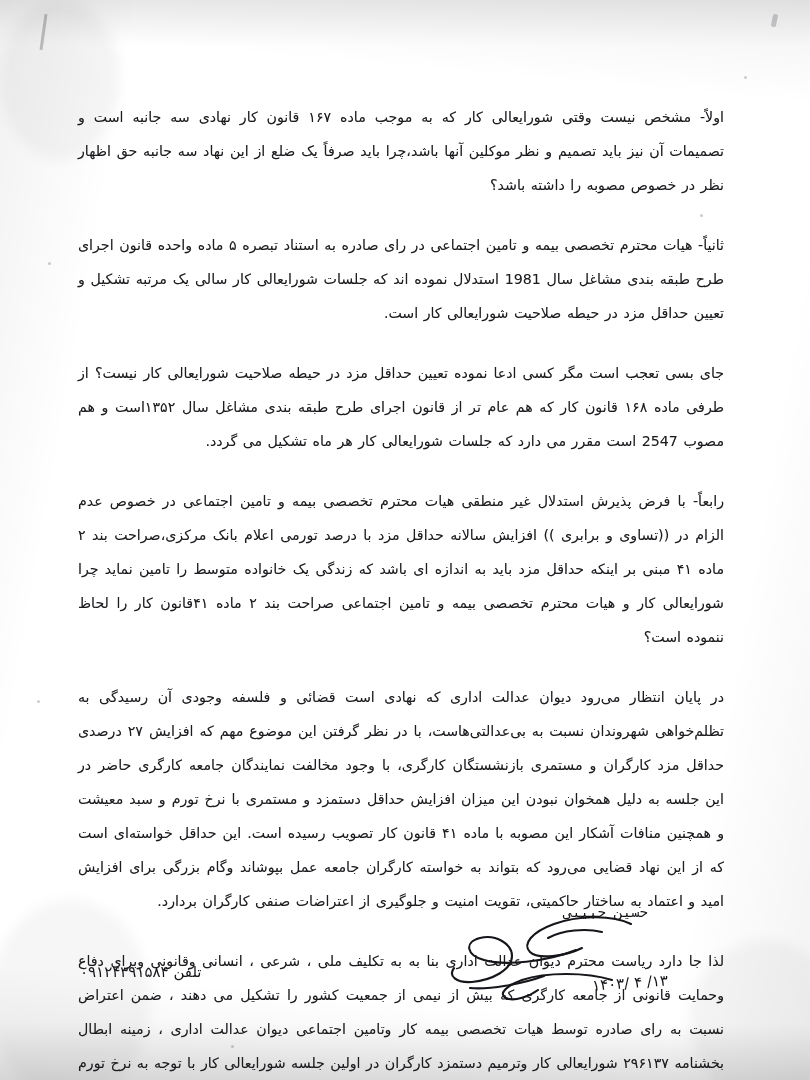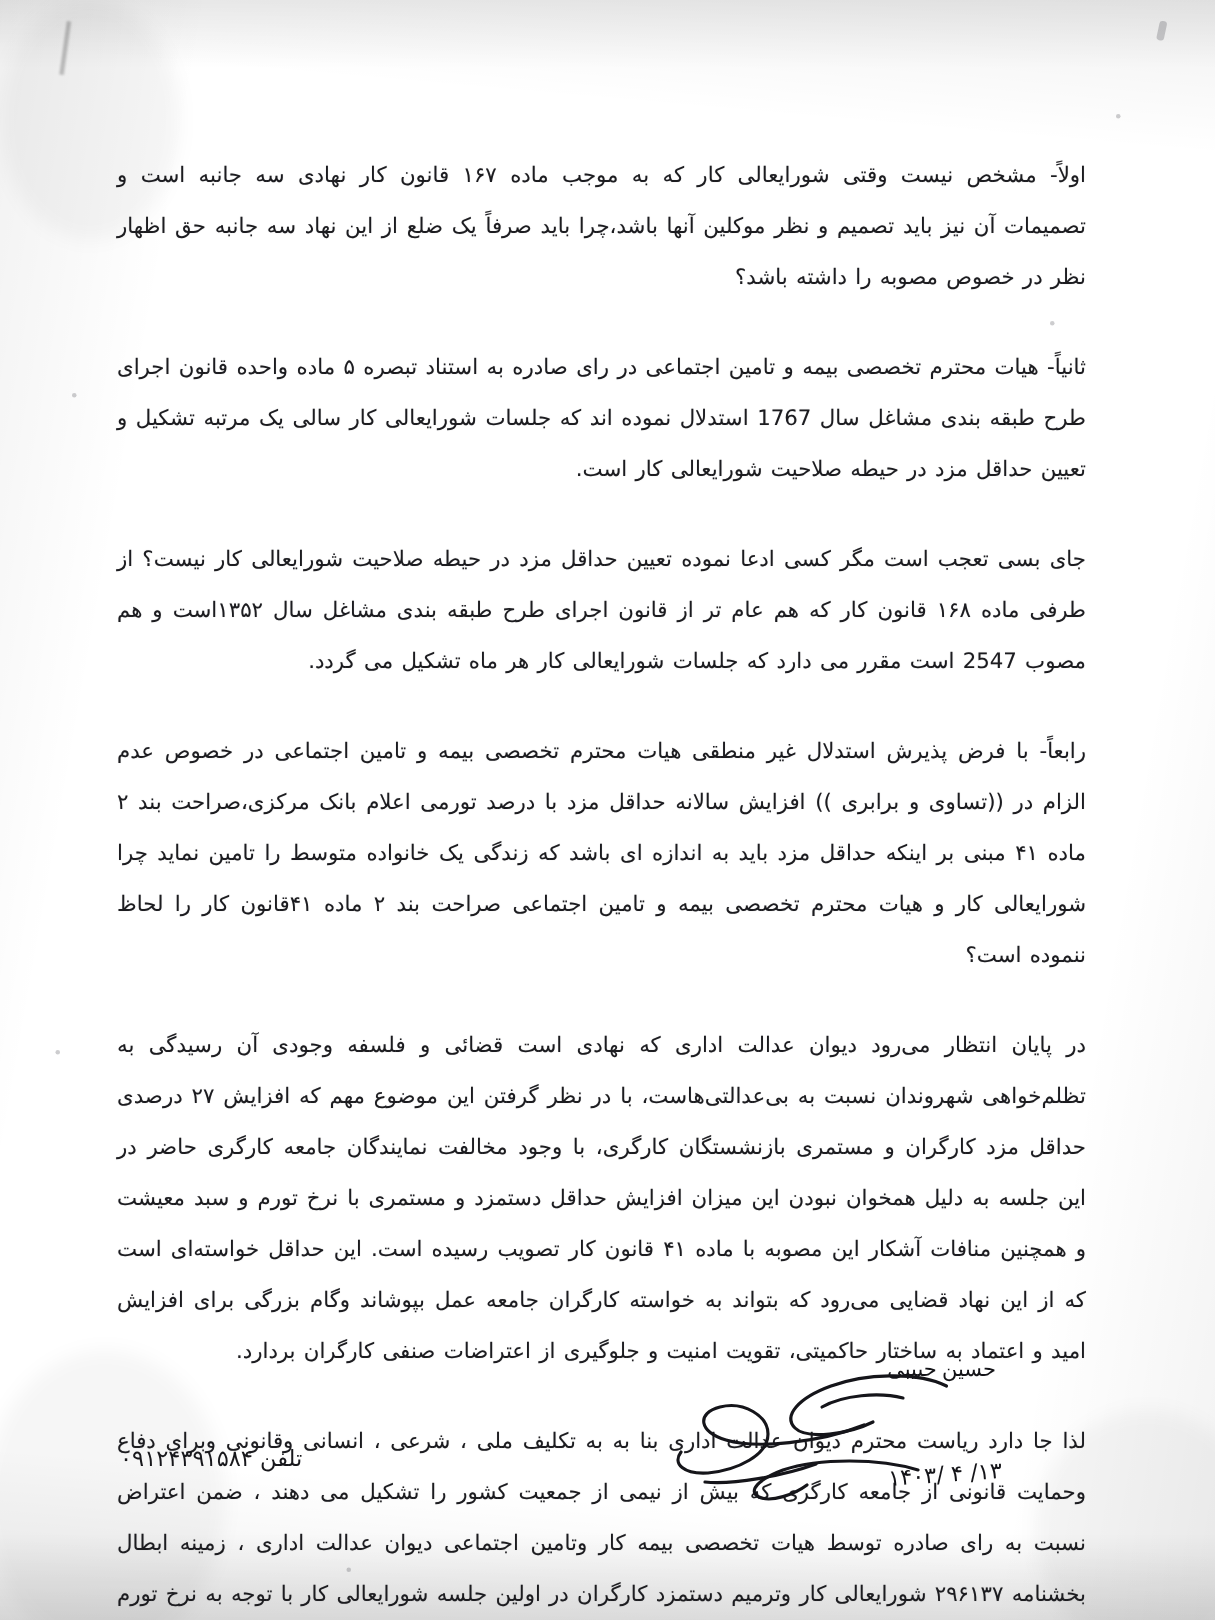--- a/index.html
+++ b/index.html
@@ -57,25 +57,25 @@
   p.para.tight { margin-bottom: 22px; }
   .sign-area {
     position: absolute;
     right: 140px;
     top: 900px;
     width: 260px;
     height: 120px;
   }
   .sign-name {
     position: absolute;
-    right: 6px;
+    right: 22px;
     top: 4px;
     font-size: 14px;
     color: #141418;
-    font-family: Liberation Serif, serif;
+    font-family: Liberation Mono, monospace;
     text-align: right;
   }
   .sign-date {
     position: absolute;
     right: 2px;
     top: 74px;
     font-size: 15px;
     color: #141418;
     letter-spacing: 1px;
     transform: rotate(-4deg);
@@ -134,21 +134,21 @@
   <div class="speck" style="left:48px; top:262px; width:3px; height:3px;"></div>
   <div class="speck" style="left:37px; top:700px; width:3px; height:3px;"></div>
   <div class="speck" style="left:700px; top:214px; width:3px; height:3px;"></div>
   <div class="speck" style="left:231px; top:1045px; width:3px; height:3px;"></div>
   <div class="blotch" style="left:0px; top:0px; width:120px; height:160px;"></div>
   <div class="blotch" style="left:690px; top:940px; width:150px; height:160px;"></div>
   <div class="blotch" style="left:-10px; top:900px; width:160px; height:200px;"></div>
 
   <div class="doc-body">
     <p class="para">اولاً- مشخص نیست وقتی شورایعالی کار که به موجب ماده ۱۶۷ قانون کار نهادی سه جانبه است و تصمیمات آن نیز باید تصمیم و نظر موکلین آنها باشد،چرا باید صرفاً یک ضلع از این نهاد سه جانبه حق اظهار نظر در خصوص مصوبه را داشته باشد؟</p>
-    <p class="para">ثانیاً- هیات محترم تخصصی بیمه و تامین اجتماعی در رای صادره به استناد تبصره ۵ ماده واحده قانون اجرای طرح طبقه بندی مشاغل سال 1767 استدلال نموده اند که جلسات شورایعالی کار سالی یک مرتبه تشکیل و تعیین حداقل مزد در حیطه صلاحیت شورایعالی کار است.</p>
+    <p class="para">ثانیاً- هیات محترم تخصصی بیمه و تامین اجتماعی در رای صادره به استناد تبصره ۵ ماده واحده قانون اجرای طرح طبقه بندی مشاغل سال 1981 استدلال نموده اند که جلسات شورایعالی کار سالی یک مرتبه تشکیل و تعیین حداقل مزد در حیطه صلاحیت شورایعالی کار است.</p>
     <p class="para">جای بسی تعجب است مگر کسی ادعا نموده تعیین حداقل مزد در حیطه صلاحیت شورایعالی کار نیست؟ از طرفی ماده ۱۶۸ قانون کار که هم عام تر از قانون اجرای طرح طبقه بندی مشاغل سال ۱۳۵۲است و هم مصوب 2547 است مقرر می دارد که جلسات شورایعالی کار هر ماه تشکیل می گردد.</p>
     <p class="para">رابعاً- با فرض پذیرش استدلال غیر منطقی هیات محترم تخصصی بیمه و تامین اجتماعی در خصوص عدم الزام در ((تساوی و برابری )) افزایش سالانه حداقل مزد با درصد تورمی اعلام بانک مرکزی،صراحت بند ۲ ماده ۴۱ مبنی بر اینکه حداقل مزد باید به اندازه ای باشد که زندگی یک خانواده متوسط را تامین نماید چرا شورایعالی کار و هیات محترم تخصصی بیمه و تامین اجتماعی  صراحت بند ۲ ماده ۴۱قانون کار را لحاظ ننموده است؟</p>
     <p class="para">در پایان انتظار می‌رود دیوان عدالت اداری که نهادی است قضائی و فلسفه وجودی آن رسیدگی به تظلم‌خواهی شهروندان نسبت به بی‌عدالتی‌هاست، با در نظر گرفتن این موضوع مهم که افزایش ۲۷ درصدی حداقل مزد کارگران و مستمری بازنشستگان کارگری، با وجود مخالفت نمایندگان جامعه کارگری حاضر در این جلسه به دلیل همخوان نبودن این میزان افزایش حداقل دستمزد و مستمری با نرخ تورم و سبد معیشت و همچنین منافات آشکار این مصوبه با ماده ۴۱ قانون کار تصویب رسیده است. این حداقل خواسته‌ای است که از این نهاد قضایی می‌رود که بتواند به خواسته کارگران جامعه عمل بپوشاند وگام بزرگی برای افزایش امید و اعتماد به ساختار حاکمیتی، تقویت امنیت و جلوگیری از اعتراضات صنفی کارگران بردارد.</p>
     <p class="para tight">لذا جا دارد ریاست محترم دیوان عدالت اداری بنا به به تکلیف ملی ، شرعی ، انسانی وقانونی وبرای دفاع وحمایت قانونی از جامعه کارگری که بیش از نیمی از جمعیت کشور را تشکیل می دهند ، ضمن اعتراض نسبت به رای صادره توسط هیات تخصصی بیمه کار وتامین اجتماعی دیوان عدالت اداری ، زمینه ابطال بخشنامه ۲۹۶۱۳۷ شورایعالی کار وترمیم دستمزد کارگران در اولین جلسه شورایعالی کار با توجه به نرخ تورم وسبد معیشت وفق ماده ۴۱قانون کار را فراهم آورد .</p>
 
   </div>
 
   <div class="sign-area">
     <span class="sign-name">حسین حبیبی</span>
     <svg class="sign-svg" width="250" height="110" viewBox="0 0 250 110">

